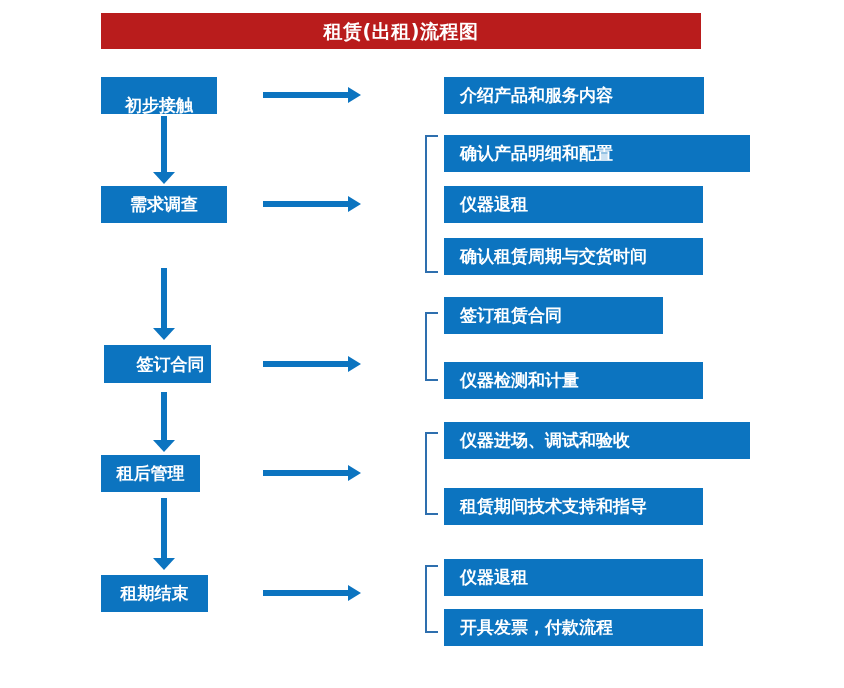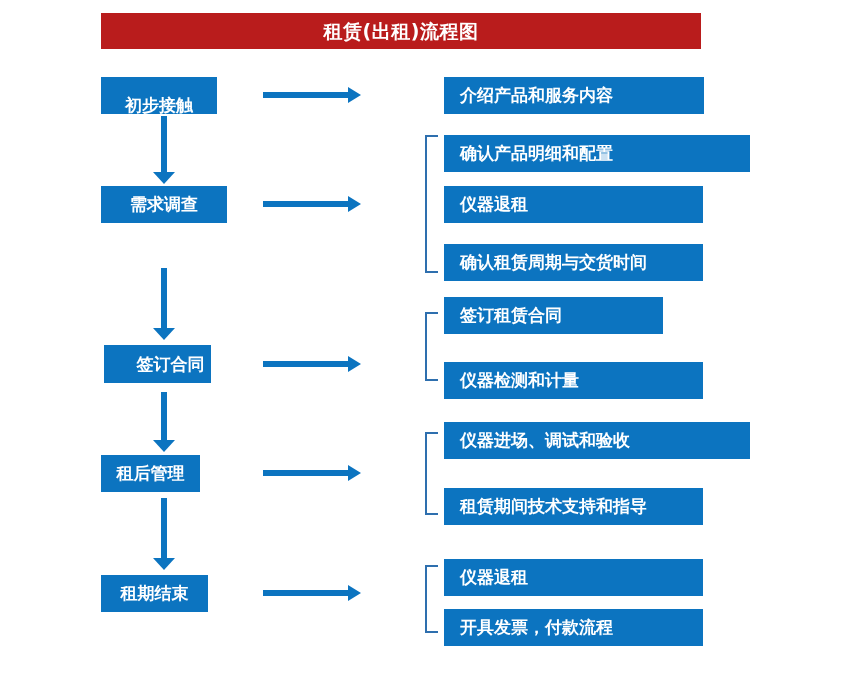--- a/index.html
+++ b/index.html
@@ -213,21 +213,21 @@
   </div>
 
   <div class="box detail-box" style="left:444px; top:135px; width:306px; height:37px;">
     <span class="box-label">确认产品明细和配置</span>
   </div>
 
   <div class="box detail-box" style="left:444px; top:186px; width:259px; height:37px;">
     <span class="box-label">仪器退租</span>
   </div>
 
-  <div class="box detail-box" style="left:444px; top:244px; width:259px; height:37px;">
+  <div class="box detail-box" style="left:444px; top:238px; width:259px; height:37px;">
     <span class="box-label">确认租赁周期与交货时间</span>
   </div>
 
   <div class="box detail-box" style="left:444px; top:297px; width:219px; height:37px;">
     <span class="box-label">签订租赁合同</span>
   </div>
 
   <div class="box detail-box" style="left:444px; top:362px; width:259px; height:37px;">
     <span class="box-label">仪器检测和计量</span>
   </div>

